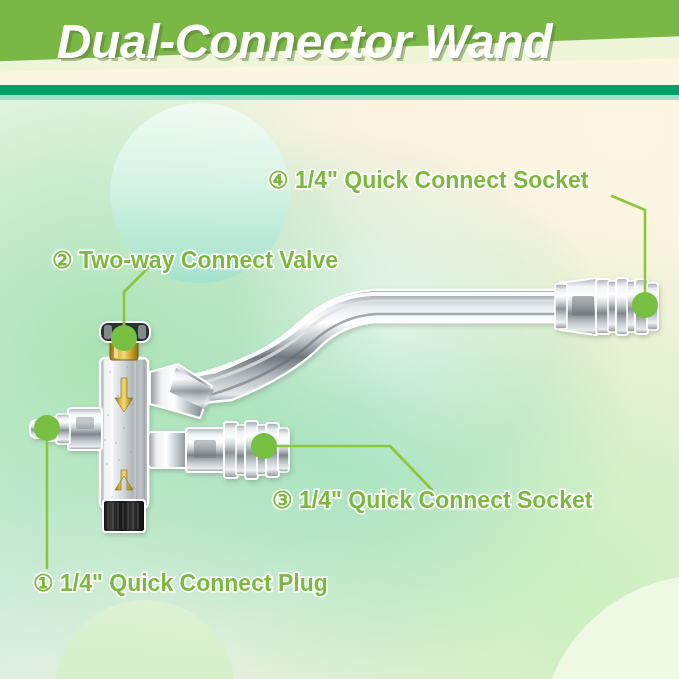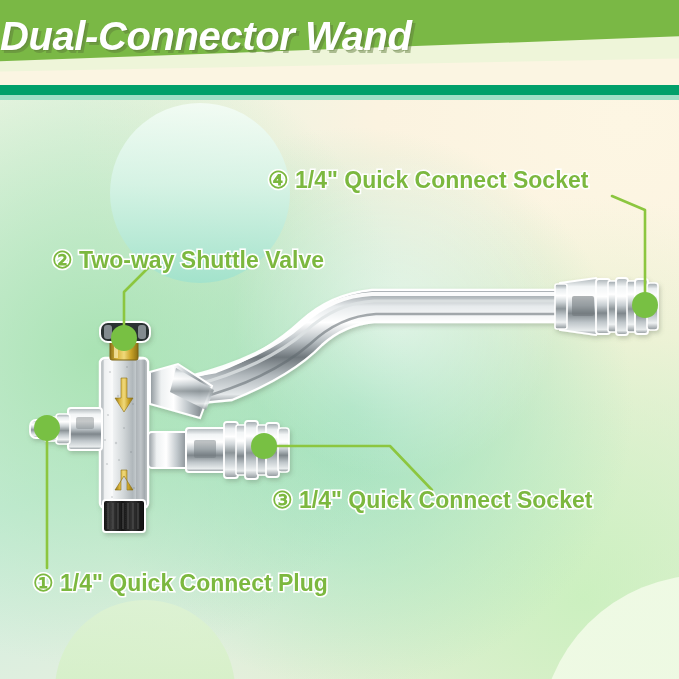--- a/index.html
+++ b/index.html
@@ -27,22 +27,22 @@
 
   
   .header{position:absolute;left:0;top:0;width:679px;height:100px;overflow:hidden;}
   .hdr-green{position:absolute;left:0;top:0;width:679px;height:100px;background:#7ab845;}
   .hdr-pale{position:absolute;left:-20px;top:62px;width:720px;height:60px;background:#eef5d9;
     transform:rotate(-2.1deg);transform-origin:left top;}
   .hdr-cream{position:absolute;left:-20px;top:72px;width:720px;height:60px;background:#fbf5e2;
     transform:rotate(-1.1deg);transform-origin:left top;}
   .hdr-teal{position:absolute;left:0;top:85px;width:679px;height:10px;background:#00a06a;}
   .hdr-mint{position:absolute;left:0;top:95px;width:679px;height:6px;background:#9ee0c6;}
-  .title{position:absolute;left:0;top:14px;width:609px;text-align:left;
-    font-size:40px;font-weight:bold;font-style:italic;color:#fff;letter-spacing:-.4px;
+  .title{position:absolute;left:0;top:14px;width:609px;text-align:center;
+    font-size:48px;font-weight:bold;font-style:italic;color:#fff;letter-spacing:-.4px;
     font-family:"Liberation Sans",sans-serif;
     text-shadow:3px 3px 0 rgba(90,120,55,.45), 1px 1px 0 rgba(90,120,55,.30);
     white-space:nowrap;}
 
   
   .lbl{position:absolute;white-space:nowrap;font-size:23px;font-weight:600;
     color:#7cb83f;font-family:"Liberation Sans",sans-serif;
     -webkit-text-stroke:3.2px #ffffff;paint-order:stroke fill;}
   .lbl-4{left:268px;top:167px;}
   .lbl-2{left:52px;top:247px;}
@@ -245,21 +245,21 @@
       <path d="M264 446 L390 446 L432 490"></path>
       <path d="M645 305 L645 210 L612 196"></path>
     </g>
     <circle cx="47" cy="428" r="13" fill="#78c043"></circle>
     <circle cx="124" cy="338" r="13" fill="#78c043"></circle>
     <circle cx="264" cy="446" r="13" fill="#78c043"></circle>
     <circle cx="645" cy="305" r="13" fill="#78c043"></circle>
   </svg>
 
   <div class="lbl lbl-4">④ 1/4" Quick Connect Socket</div>
-  <div class="lbl lbl-2">② Two-way Shuttle Valve</div>
+  <div class="lbl lbl-2">② Two-way Connect Valve</div>
   <div class="lbl lbl-3">③ 1/4" Quick Connect Socket</div>
   <div class="lbl lbl-1">① 1/4" Quick Connect Plug</div>
 
   <div class="header">
     <div class="hdr-green"></div>
     <div class="hdr-pale"></div>
     <div class="hdr-cream"></div>
     <div class="hdr-teal"></div>
     <div class="hdr-mint"></div>
     <div class="title">Dual-Connector Wand</div>

